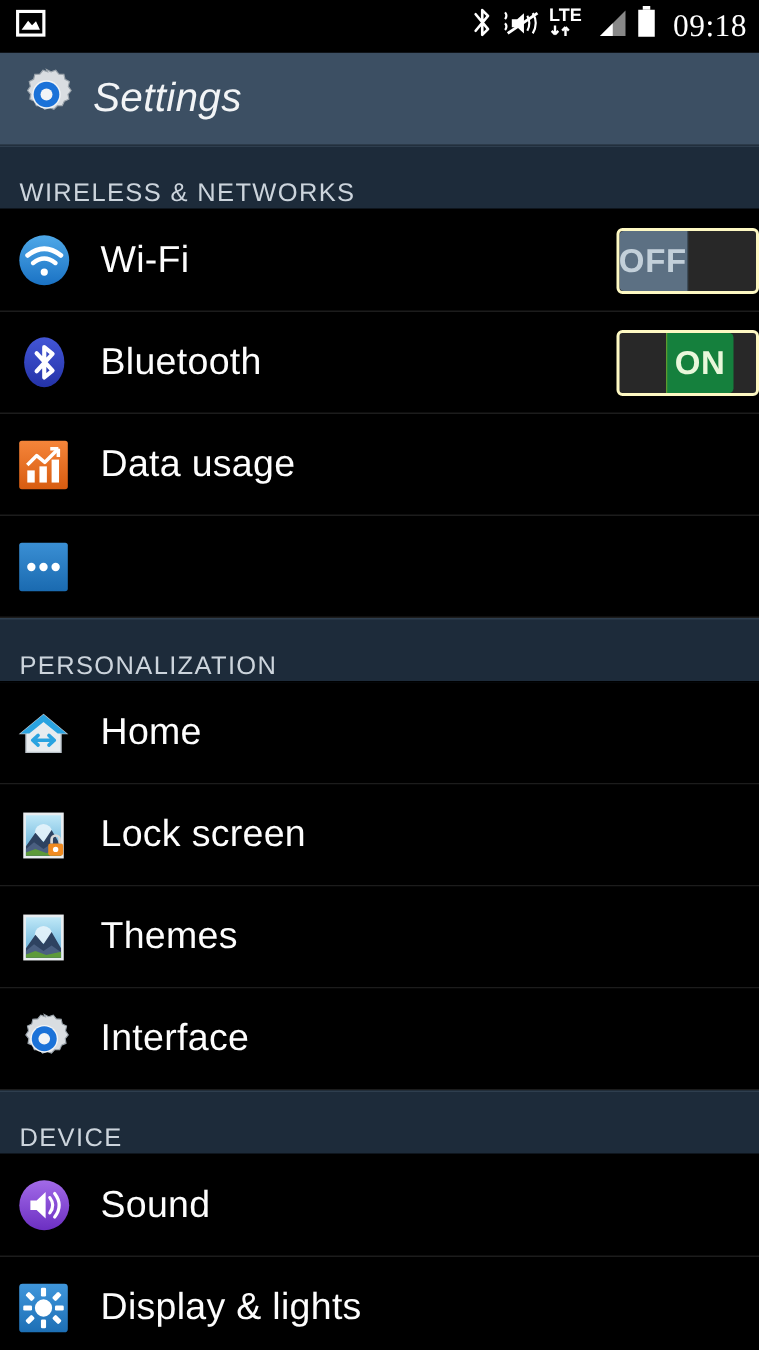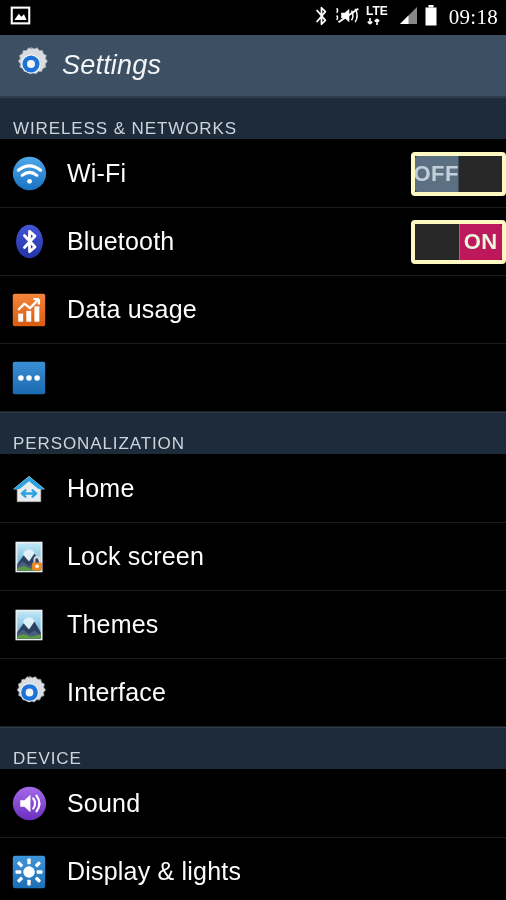--- a/index.html
+++ b/index.html
@@ -69,39 +69,39 @@
     color:#fdfdfd; font-size:25px; margin-left:19px;
     letter-spacing:0.2px; white-space:nowrap;
   }
   .row .spacer { flex:1 1 auto; }
 
   
   .toggle {
     width:95px; height:44px;
     border-radius:4px;
     background:#282828;
-    border:4px solid #fef9c3;
+    border:2px solid #fef9c3;
     position:relative;
     flex:0 0 95px;
     overflow:hidden;
   }
   .toggle .thumb {
     position:absolute; top:0; bottom:0;
     width:50%;
     display:flex; align-items:center; justify-content:center;
     font-size:22px; font-weight:bold; letter-spacing:0.5px;
   }
   .toggle.off .thumb {
     left:0; background:#5c7083;
     color:#c3d0da;
     border-right:1px solid #3d4c59;
     border-radius:3px 0 0 3px;
   }
   .toggle.on .thumb {
-    right:0; background:#be185d;
+    right:15px; background:#15803d;
     color:#e9f7db;
     border-left:1px solid #5e9a2f;
     border-radius:0 3px 3px 0;
   }
 </style>
 </head>
 <body>
 
 <div id="screen">
 

